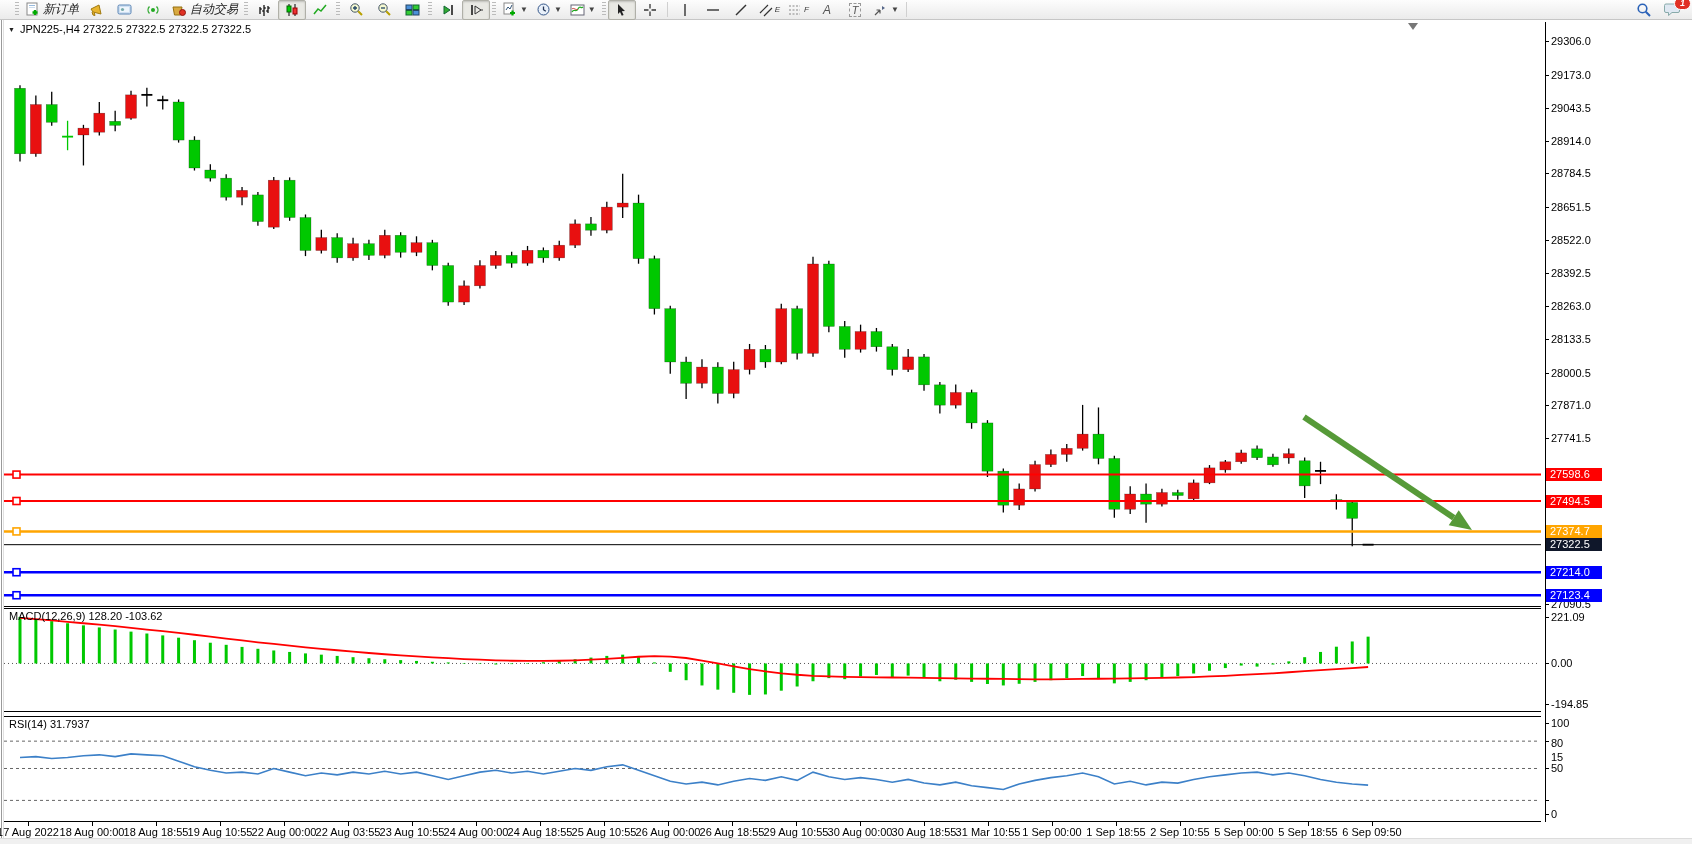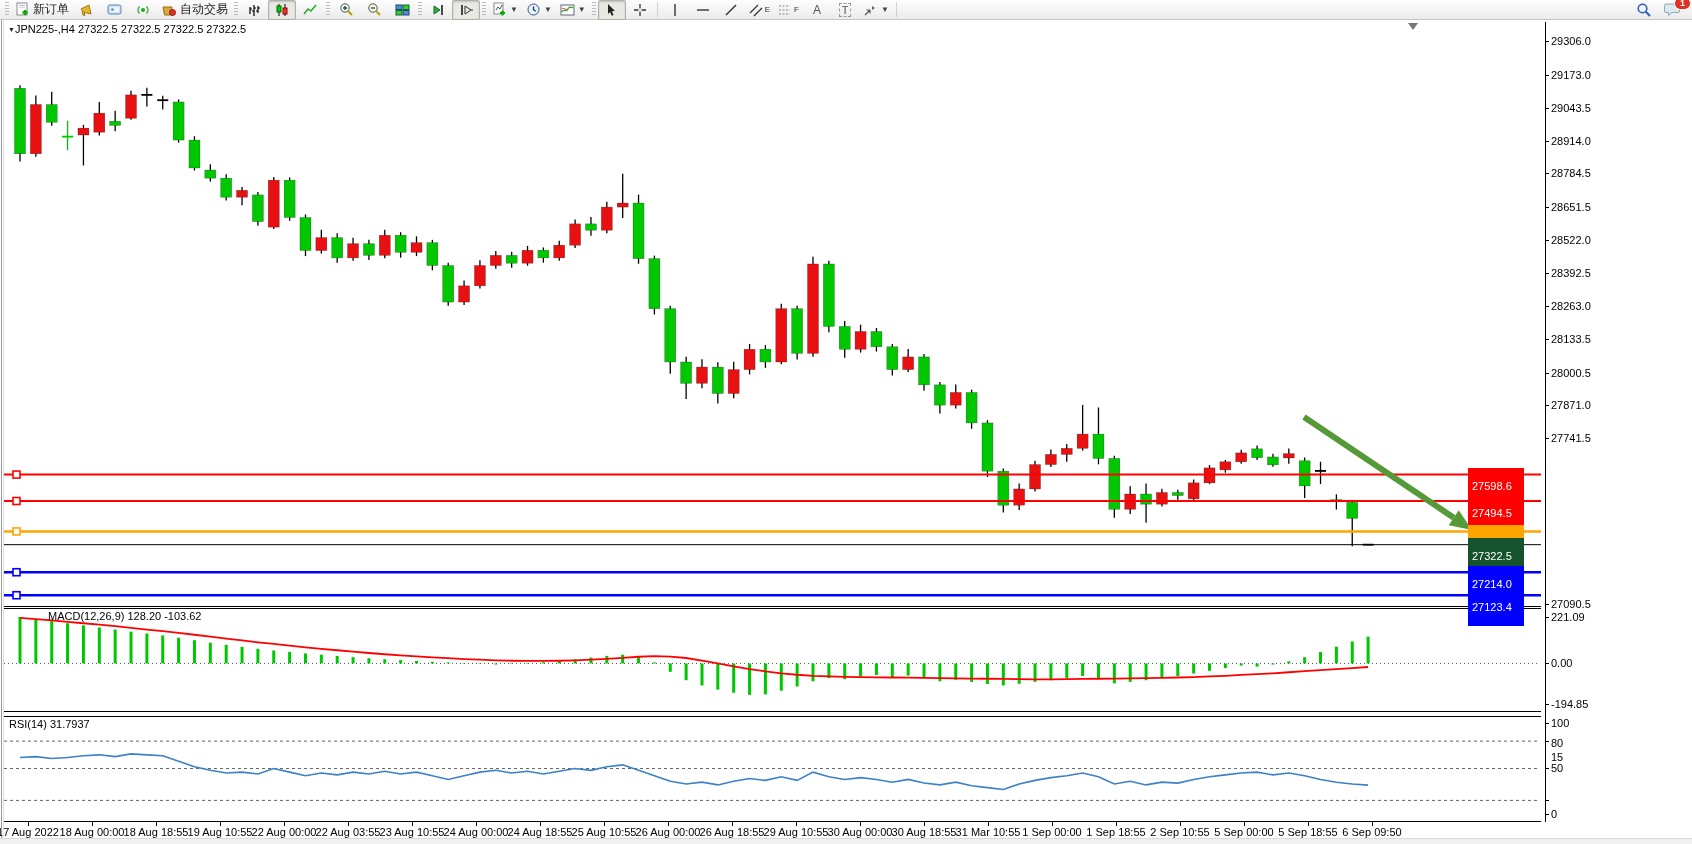--- a/index.html
+++ b/index.html
@@ -1,55 +1,55 @@
 <!DOCTYPE html>
 <html><head>
 <meta charset="utf-8">
 <style>
   html,body{margin:0;padding:0;}
   body{width:1692px;height:844px;position:relative;overflow:hidden;
        font-family:"Liberation Sans","DejaVu Sans",sans-serif;background:#fff;}
   
   .toolbar{position:absolute;top:0;left:0;width:1692px;height:20px;
     background:linear-gradient(#fdfdfd,#ebebeb);border-bottom:1px solid #c6c6c6;
-    display:flex;align-items:center;padding-left:3px;box-sizing:border-box;z-index:9;}
+    display:flex;align-items:center;padding-left:13px;box-sizing:border-box;z-index:9;font-style:italic;}
   .tbtn{height:18px;min-width:20px;display:flex;align-items:center;justify-content:center;
     gap:3px;padding:0 3px;font-size:12px;color:#222;border:1px solid transparent;border-radius:2px;}
   .tbtn.active{background:#e9e9e4;border:1px solid #b0b0a8;box-shadow:inset 0 1px 2px rgba(0,0,0,.18);}
   .tbtn svg{display:block;}
   .tf{font-size:11px;color:#333;padding:0 5px;}
   .sep{width:1px;height:15px;background:#d0d0d0;margin:0 3px;}
   .grip{width:4px;height:15px;margin:0 2px;
     background:repeating-linear-gradient(#bbb 0 1px,transparent 1px 3px);}
   .toolbar-right{margin-left:auto;display:flex;align-items:center;padding-right:6px;}
   .chat-wrap{position:relative;}
   .badge{position:absolute;top:-4px;right:-6px;background:#e03024;color:#fff;
     font-size:9px;font-weight:bold;border-radius:7px;min-width:11px;height:11px;
     line-height:11px;text-align:center;padding:0 2px;border:1px solid #fff;}
   
   .chart-window{position:absolute;top:20px;left:0;width:1692px;height:824px;background:#fff;}
   .win-left-edge{position:absolute;left:1px;top:0;width:1px;height:824px;background:#9a9a9a;}
   .win-left-edge2{position:absolute;left:3px;top:0;width:1px;height:824px;background:#e0e0e0;}
   .info-line{position:absolute;top:3px;left:8px;font-size:11px;color:#000;
-    display:flex;align-items:center;z-index:6;}
+    display:flex;align-items:center;gap:5px;z-index:6;}
   .info-line .tri{font-size:7px;margin-top:1px;color:#222;}
   #pane-main{position:absolute;left:4px;top:2px;width:1537px;height:584px;
     border-bottom:1px solid #000;box-sizing:content-box;}
   #pane-macd{position:absolute;left:4px;top:588px;width:1537px;height:104px;
     border-top:1px solid #000;border-bottom:1px solid #000;box-sizing:border-box;}
   #pane-rsi{position:absolute;left:4px;top:696px;width:1537px;height:106px;
     border-top:1px solid #000;border-bottom:1px solid #000;box-sizing:border-box;}
   .ind-label{position:absolute;left:9px;font-size:11px;color:#000;z-index:5;}
-  #macd-label{top:590px;margin-left:39px;}
+  #macd-label{top:590px;}
   #rsi-label{top:698px;}
   .axis-line{position:absolute;left:1545px;top:2px;width:1px;height:800px;background:#000;}
   .tick-mark{position:absolute;left:1545px;width:4px;height:1px;background:#000;}
   .tick-label{position:absolute;left:1551px;font-size:11px;color:#000;white-space:nowrap;}
-  .price-badge{position:absolute;left:1468px;height:13px;line-height:13px;
-    font-size:11px;color:#fff;padding:12px 4px;min-width:48px;z-index:4;}
+  .price-badge{position:absolute;left:1546px;height:13px;line-height:13px;
+    font-size:11px;color:#fff;padding:0 4px;min-width:48px;z-index:4;}
   .time-tick{position:absolute;width:1px;height:4px;background:#000;top:802px;}
   .time-label{position:absolute;top:806px;font-size:11px;color:#000;white-space:nowrap;
     transform:translateX(-50%);}
   .shift-marker{position:absolute;left:1408px;top:3px;width:0;height:0;
     border-left:5px solid transparent;border-right:5px solid transparent;
     border-top:7px solid #777;}
   .bottom-strip{position:absolute;left:0;top:818px;width:1692px;height:6px;
     background:#f0f0f0;border-top:1px solid #dcdcdc;}
 </style>
 </head>
@@ -663,21 +663,21 @@
      <div class="tick-label" style="top:717px">80</div>
       <div class="tick-mark" style="top:748.498685363716px"></div>
      <div class="tick-label" style="top:742.498685363716px">50</div>
       <div class="tick-mark" style="top:780.4005258545136px"></div>
      <div class="tick-label" style="top:731px">15</div>
       <div class="tick-mark" style="top:794.0727432077125px"></div>
      <div class="tick-label" style="top:788.0727432077125px">0</div>
       <div class="price-badge" style="top:448.07460869565256px;background:#ff0000">27598.6</div>
       <div class="price-badge" style="top:474.5069565217391px;background:#ff0000">27494.5</div>
       <div class="price-badge" style="top:504.92573913043464px;background:#ffa500">27374.7</div>
-      <div class="price-badge" style="top:518.1800000000001px;background:#14532d">27322.5</div>
+      <div class="price-badge" style="top:518.1800000000001px;background:#0f172a">27322.5</div>
       <div class="price-badge" style="top:545.7295652173914px;background:#0000ff">27214.0</div>
       <div class="price-badge" style="top:568.7340869565214px;background:#0000ff">27123.4</div>
     </div>
   <div id="time-row">
       <div class="time-tick" style="left:28px"></div>
      <div class="time-label" style="left:28px">17 Aug 2022</div>
       <div class="time-tick" style="left:92px"></div>
      <div class="time-label" style="left:92px">18 Aug 00:00</div>
       <div class="time-tick" style="left:156px"></div>
      <div class="time-label" style="left:156px">18 Aug 18:55</div>

